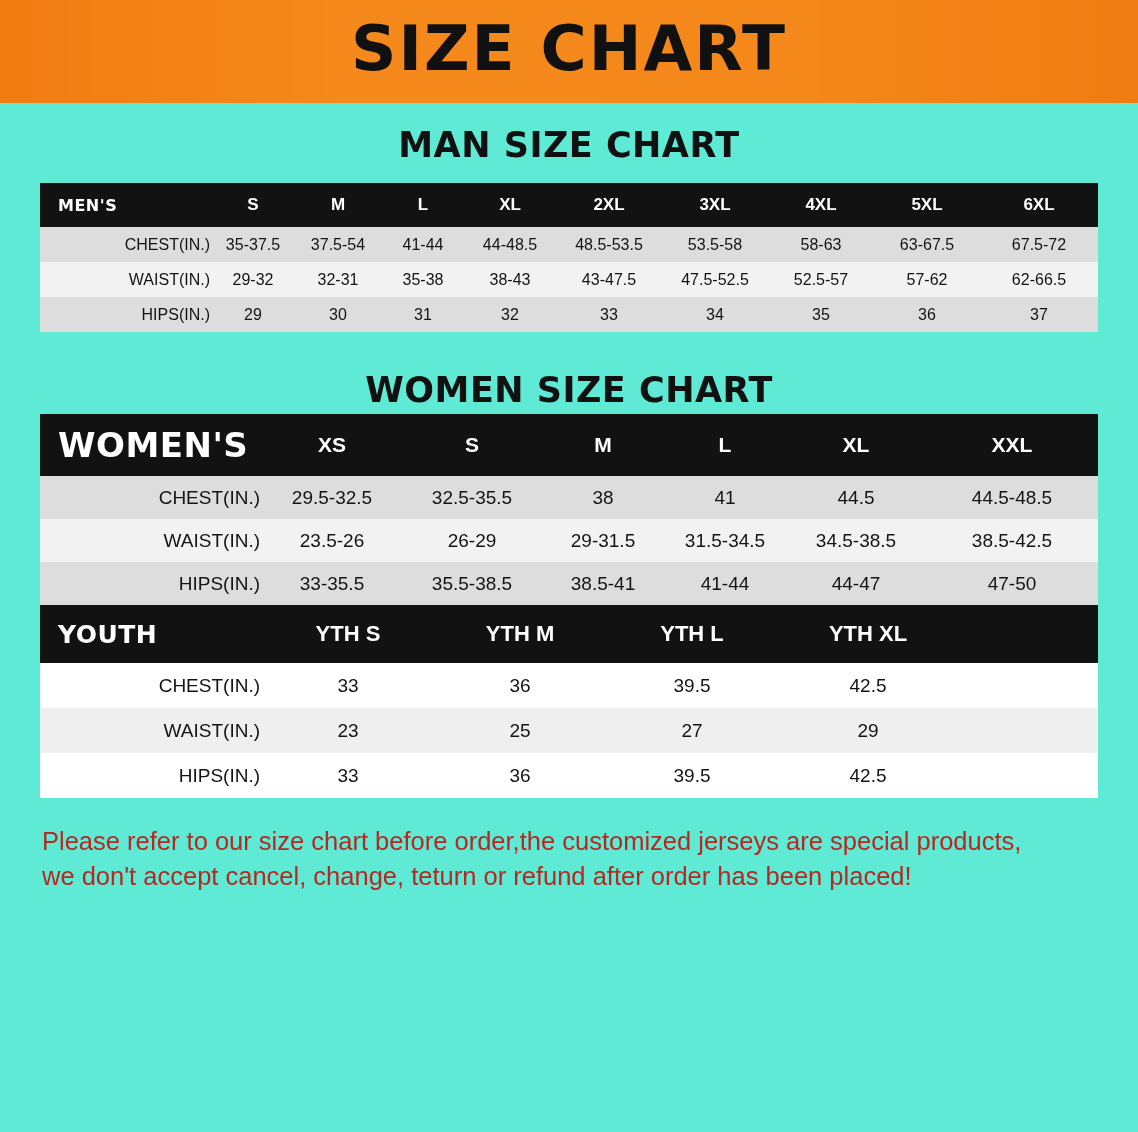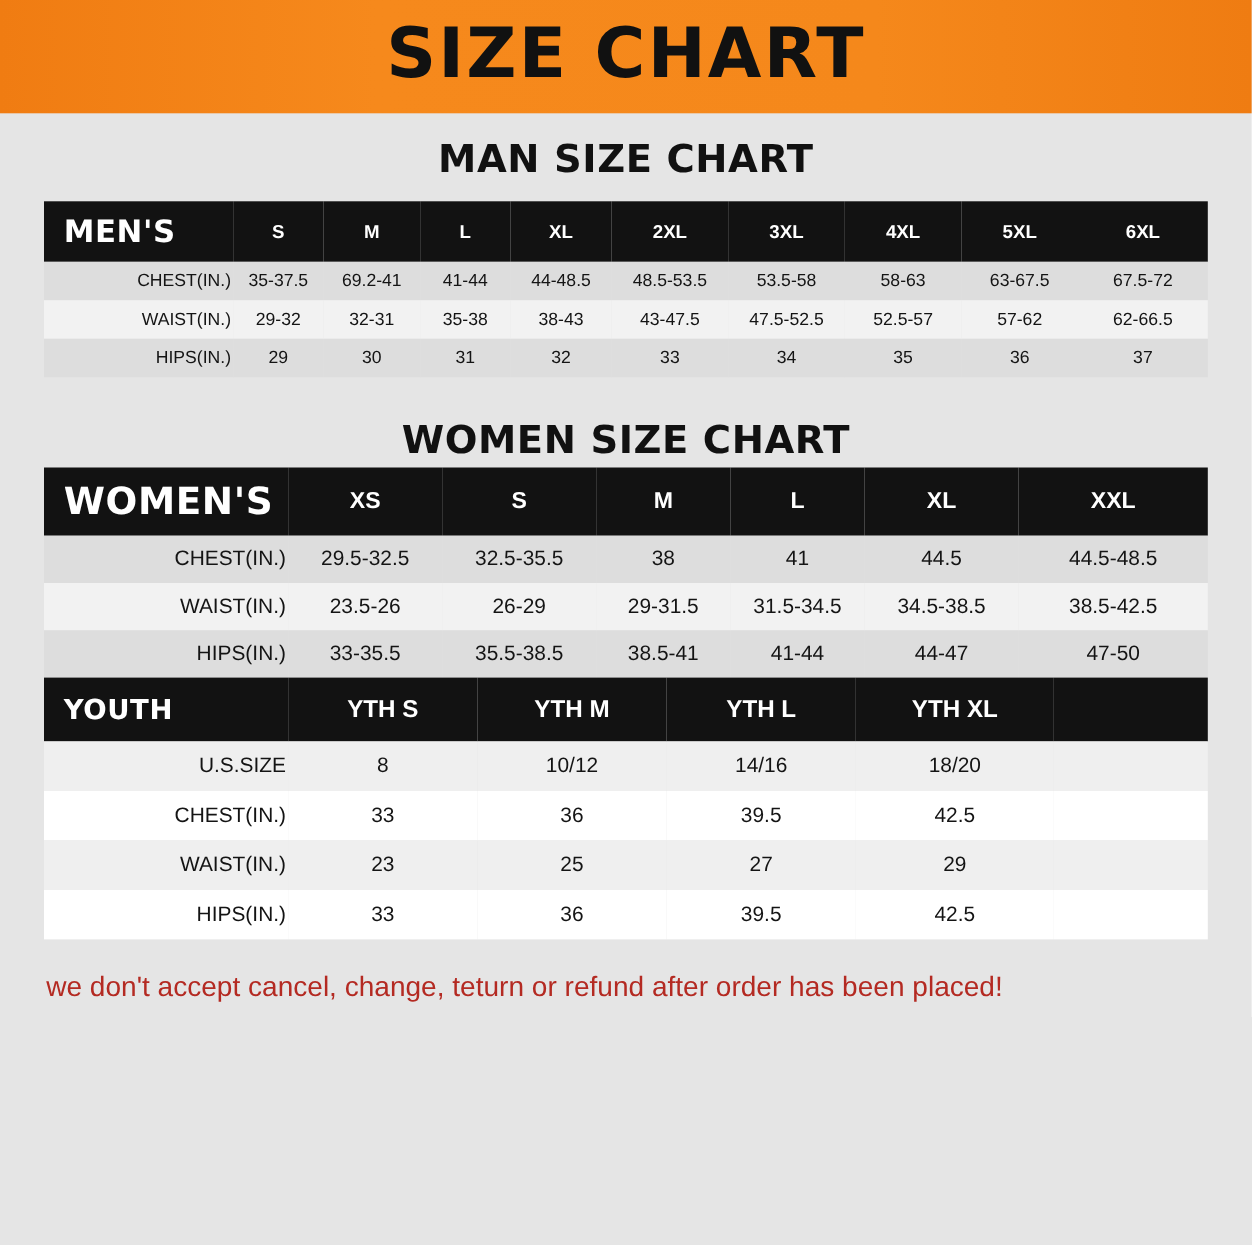--- a/index.html
+++ b/index.html
@@ -7,21 +7,21 @@
     margin: 0; padding: 0;
     width: 1138px; height: 1132px;
     background: #ffffff;
     font-family: "Liberation Sans", sans-serif;
     overflow: hidden;
   }
   .page {
     position: relative;
     width: 1138px;
     height: 1132px;
-    background: #e5e5e5;
+    background: #5eead4;
   }
 
   
   .banner {
     width: 100%;
     height: 103px;
     background: linear-gradient(90deg, #f07c12 0%, #f6891c 30%, #f5881b 70%, #ef7c12 100%);
     display: flex;
     align-items: center;
     justify-content: center;
@@ -88,21 +88,21 @@
   table.size-table tbody td.rowlabel {
     text-align: right;
     font-weight: 400;
   }
   tr.band-dark td { background: #dddddd; }
   tr.band-light td { background: #f2f2f2; }
 
   
   #men-table { }
   #men-table thead th { font-size: 17px; }
-  #men-table thead th.rowlabel { font-size: 28px; }
+  #men-table thead th.rowlabel { font-size: 16px; }
   #men-table tbody td { font-size: 16px; }
   #men-table tbody td.rowlabel { font-size: 16px; }
   #men-table thead tr { height: 44px; }
   #men-table tbody tr { height: 35px; }
 
   
   #women-table thead th { font-size: 21px; }
   #women-table thead th.rowlabel { font-size: 34px; }
   #women-table tbody td { font-size: 19px; }
   #women-table thead tr { height: 56px; }
@@ -163,21 +163,21 @@
           <th>3XL</th>
           <th>4XL</th>
           <th>5XL</th>
           <th>6XL</th>
         </tr>
       </thead>
       <tbody>
         <tr class="band-dark">
           <td class="rowlabel">CHEST(IN.)</td>
           <td>35-37.5</td>
-          <td>69.2-41</td>
+          <td>37.5-54</td>
           <td>41-44</td>
           <td>44-48.5</td>
           <td>48.5-53.5</td>
           <td>53.5-58</td>
           <td>58-63</td>
           <td>63-67.5</td>
           <td>67.5-72</td>
         </tr>
         <tr class="band-light">
           <td class="rowlabel">WAIST(IN.)</td>
@@ -276,28 +276,20 @@
         <tr>
           <th class="rowlabel">YOUTH</th>
           <th>YTH S</th>
           <th>YTH M</th>
           <th>YTH L</th>
           <th>YTH XL</th>
           <th></th>
         </tr>
       </thead>
       <tbody>
-        <tr class="band-dark">
-          <td class="rowlabel">U.S.SIZE</td>
-          <td>8</td>
-          <td>10/12</td>
-          <td>14/16</td>
-          <td>18/20</td>
-          <td></td>
-        </tr>
         <tr class="band-light">
           <td class="rowlabel">CHEST(IN.)</td>
           <td>33</td>
           <td>36</td>
           <td>39.5</td>
           <td>42.5</td>
           <td></td>
         </tr>
         <tr class="band-dark">
           <td class="rowlabel">WAIST(IN.)</td>
@@ -313,16 +305,17 @@
           <td>36</td>
           <td>39.5</td>
           <td>42.5</td>
           <td></td>
         </tr>
       </tbody>
     </table>
   </div>
 
   <div class="note">
+    <div>Please refer to our size chart before order,the customized jerseys are special products,</div>
     <div>we don't accept cancel, change, teturn or refund after order has been placed!</div>
   </div>
 
 </div>
 
 </body></html>

